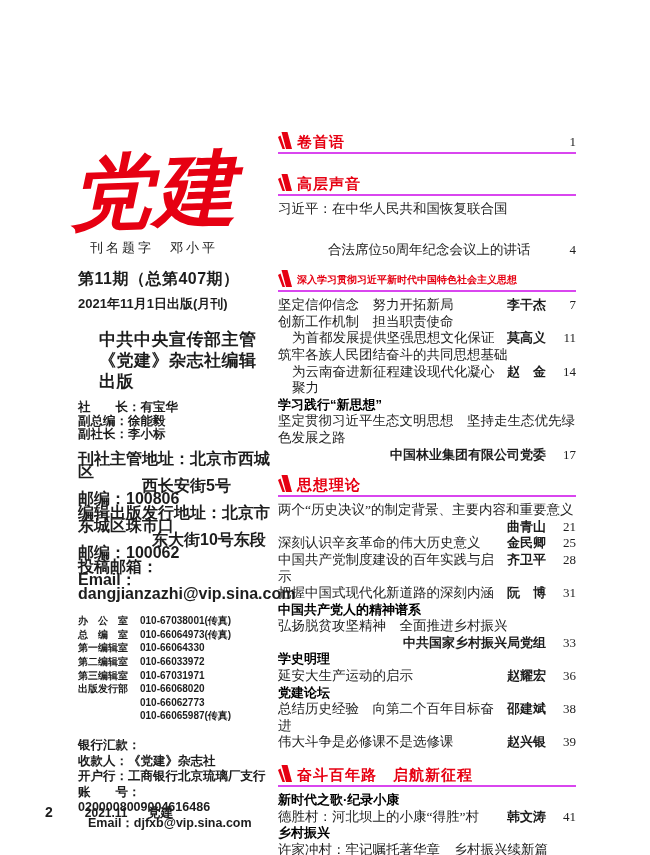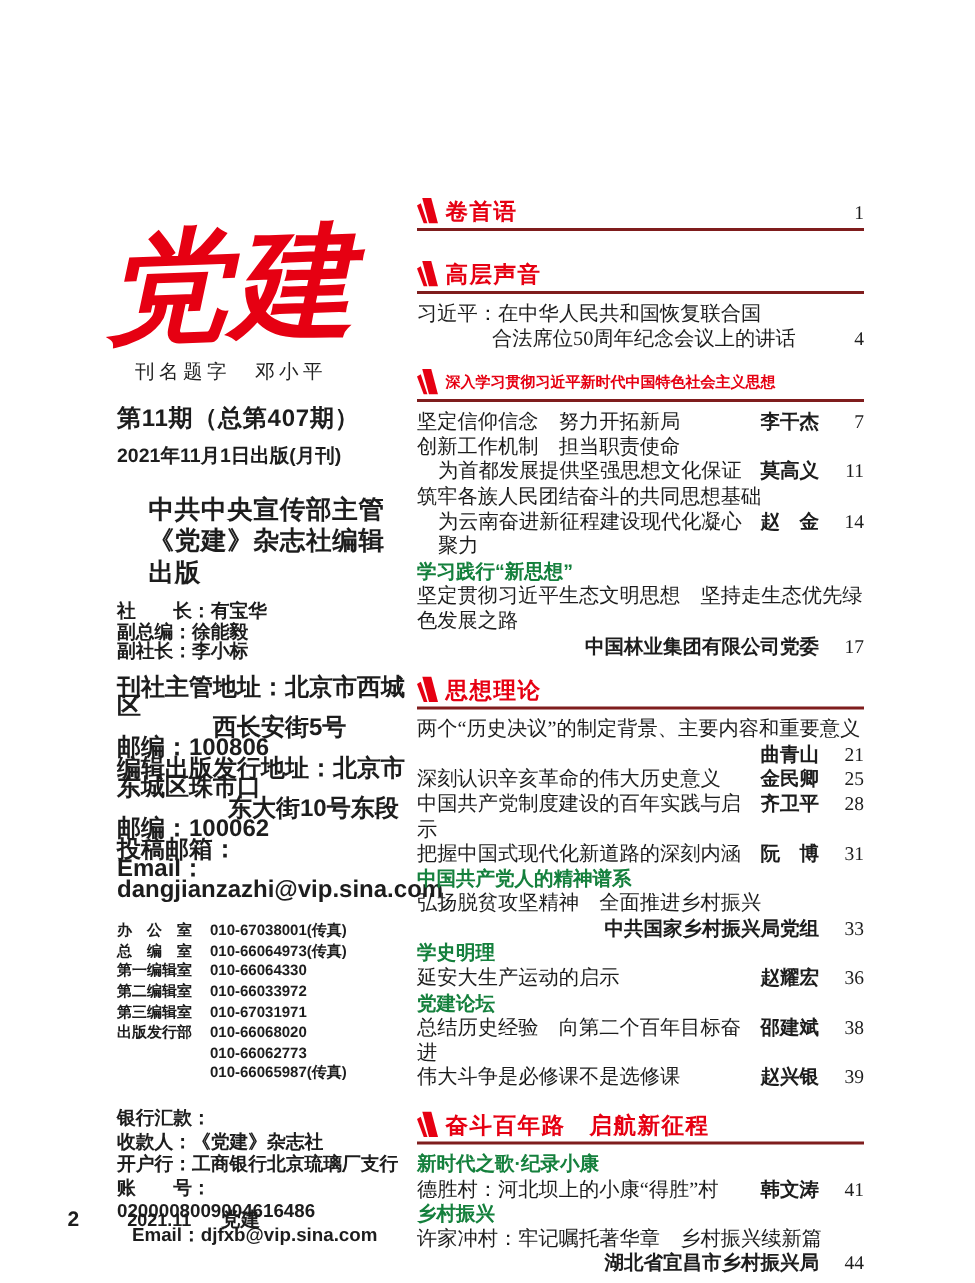--- a/index.html
+++ b/index.html
@@ -33,35 +33,35 @@
   .f-no{font-size:14px;font-weight:700;}
   .f-date{margin-left:32px;font-weight:600;}
   .f-brand{margin-left:20px;font-weight:700;font-size:13px;font-family:"Liberation Serif",serif;}
 
   
   .right{position:absolute;left:278px;top:132px;width:298px;}
   .section{margin-top:12px;}
   .section.first{margin-top:0;}
   .mt20{margin-top:20px;}
   .mt14{margin-top:14px;}
-  .sec-head{display:flex;align-items:flex-end;border-bottom:2px solid #7f1d1d;padding-bottom:2px;}
+  .sec-head{display:flex;align-items:flex-end;border-bottom:2px solid #d946ef;padding-bottom:2px;}
   .flag{flex:none;margin-right:5px;margin-bottom:1px;}
   .sec-title{color:#e60012;font-weight:700;font-size:15px;letter-spacing:1px;flex:1;line-height:17px;}
   .sec-title.small{font-size:10px;letter-spacing:0;}
   .sec-page{font-family:"Liberation Serif",serif;font-size:13px;color:#1d1d1d;flex:none;width:30px;text-align:right;}
   .rows{margin-top:5px;}
   .row{display:flex;align-items:baseline;line-height:16.6px;
        font-family:"Liberation Serif",serif;font-size:13.5px;}
   .t{flex:1;}
   .ind1{padding-left:14px;}
-  .ind35{padding-left:50px;}
+  .ind35{padding-left:50px;margin-top:24px;}
   .a{font-family:"Liberation Sans",sans-serif;font-weight:700;font-size:13px;margin-left:8px;flex:none;}
   .p{font-family:"Liberation Serif",serif;width:30px;text-align:right;flex:none;font-size:13px;}
   .sp{flex:1;}
-  .sub{color:#15803d;font-weight:700;font-size:13px;line-height:16.6px;
+  .sub{color:#000000;font-weight:700;font-size:13px;line-height:16.6px;
        font-family:"Liberation Sans",sans-serif;}
 </style>
 </head>
 <body>
 
 <div class="page">
 
   <aside class="left">
     <div>
       <div class="logo">党建</div>

